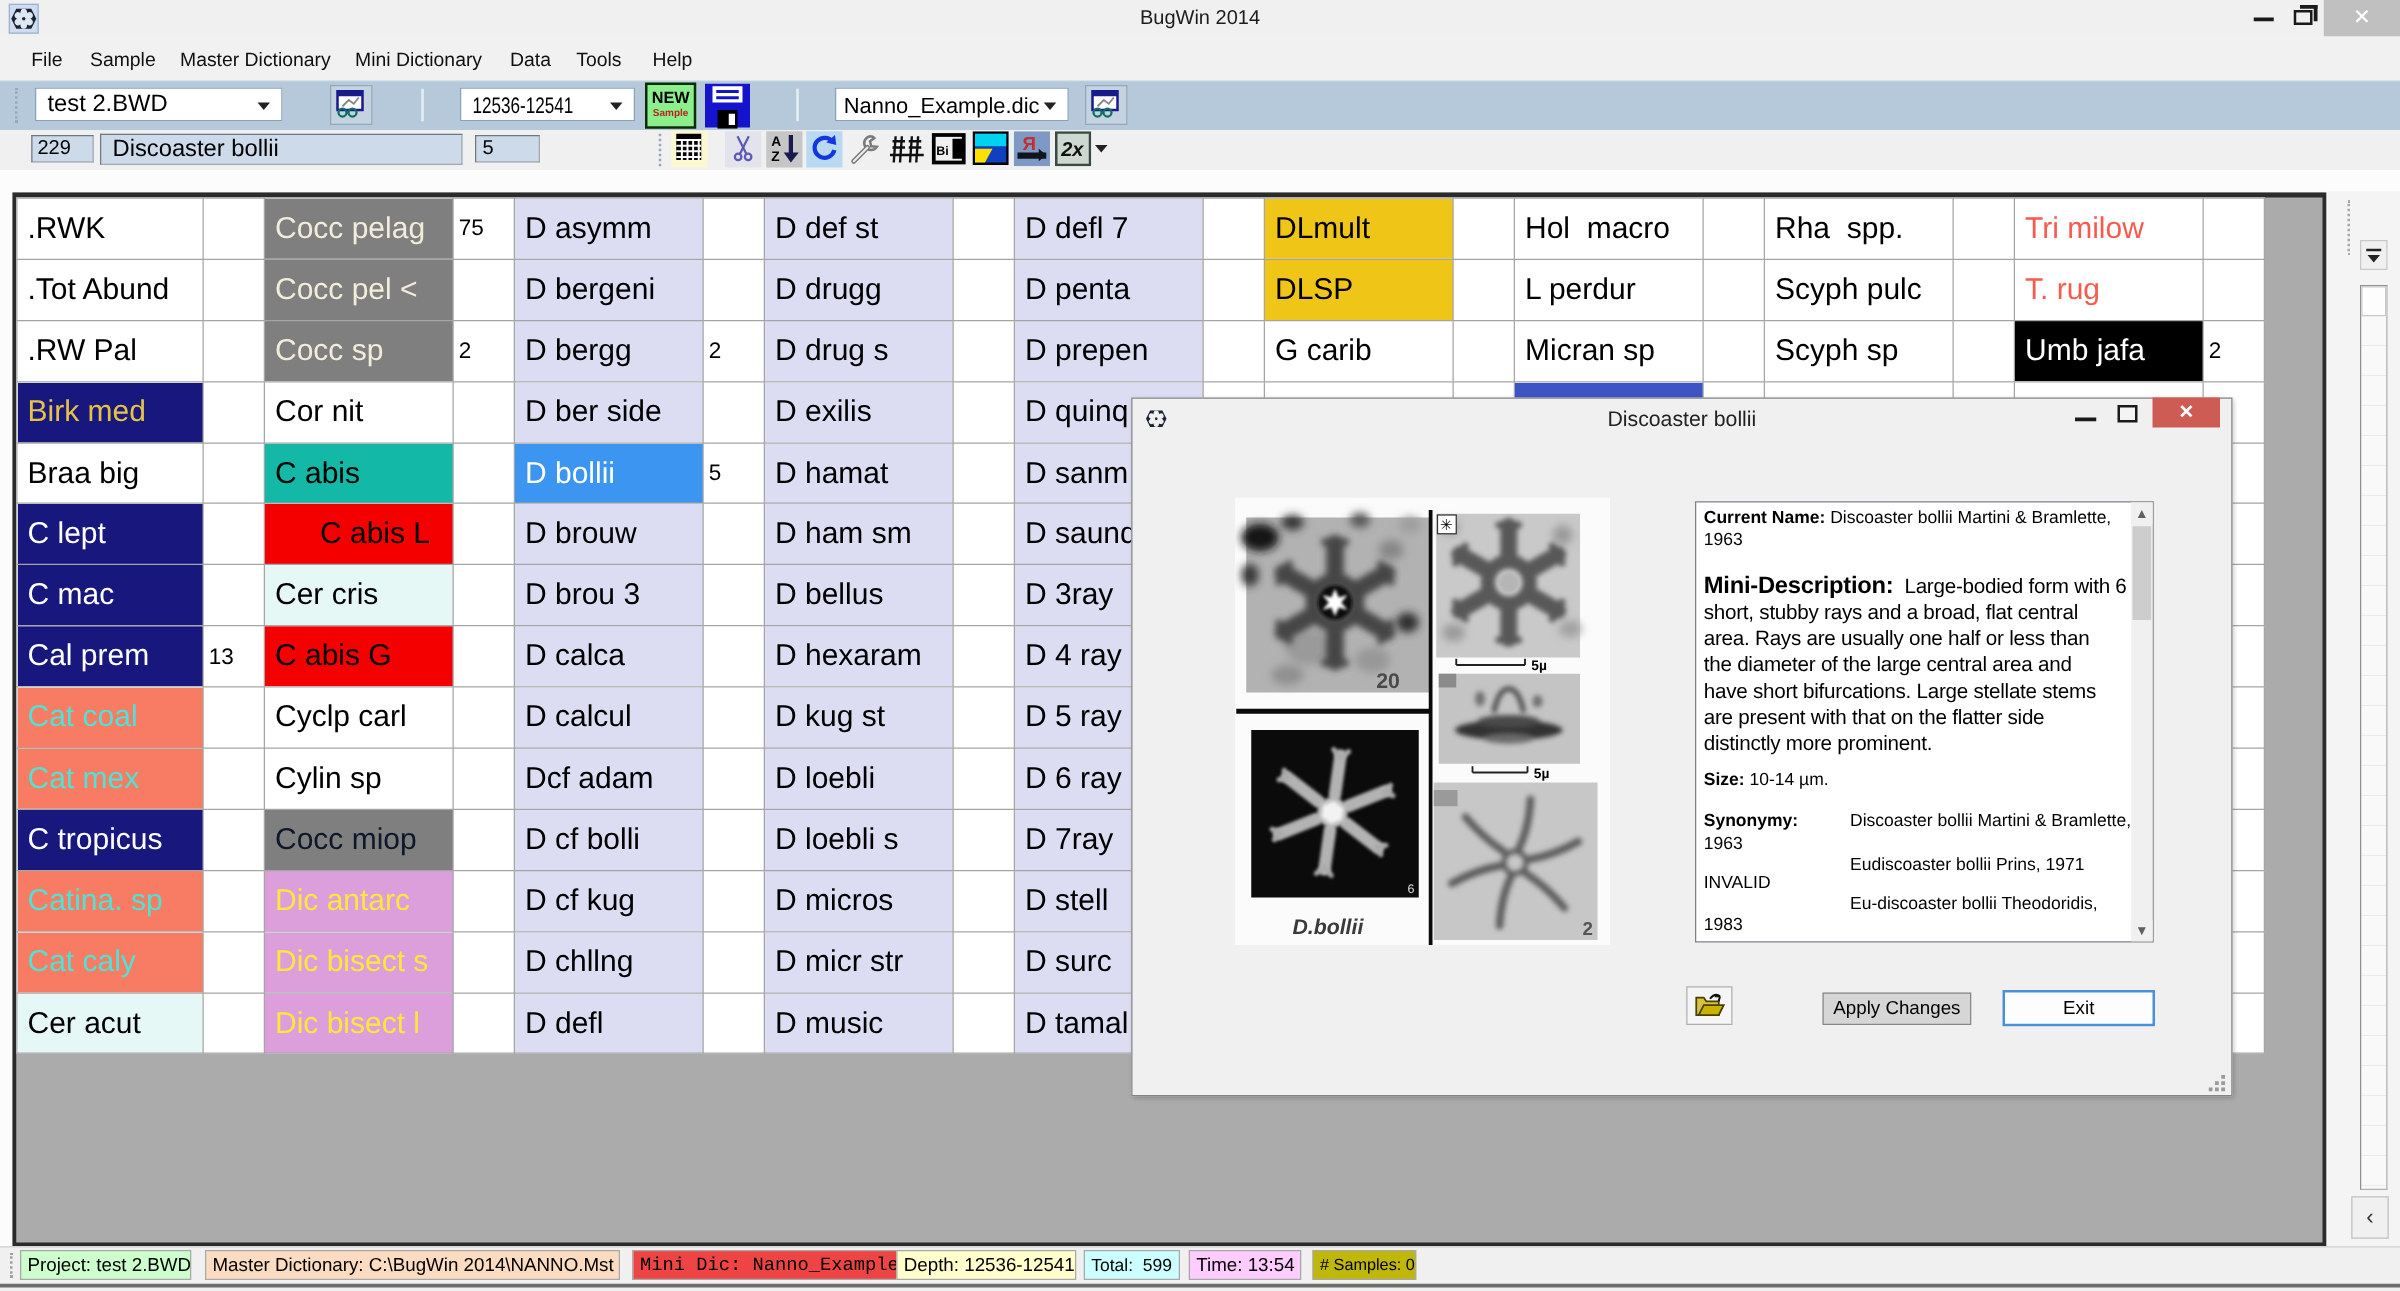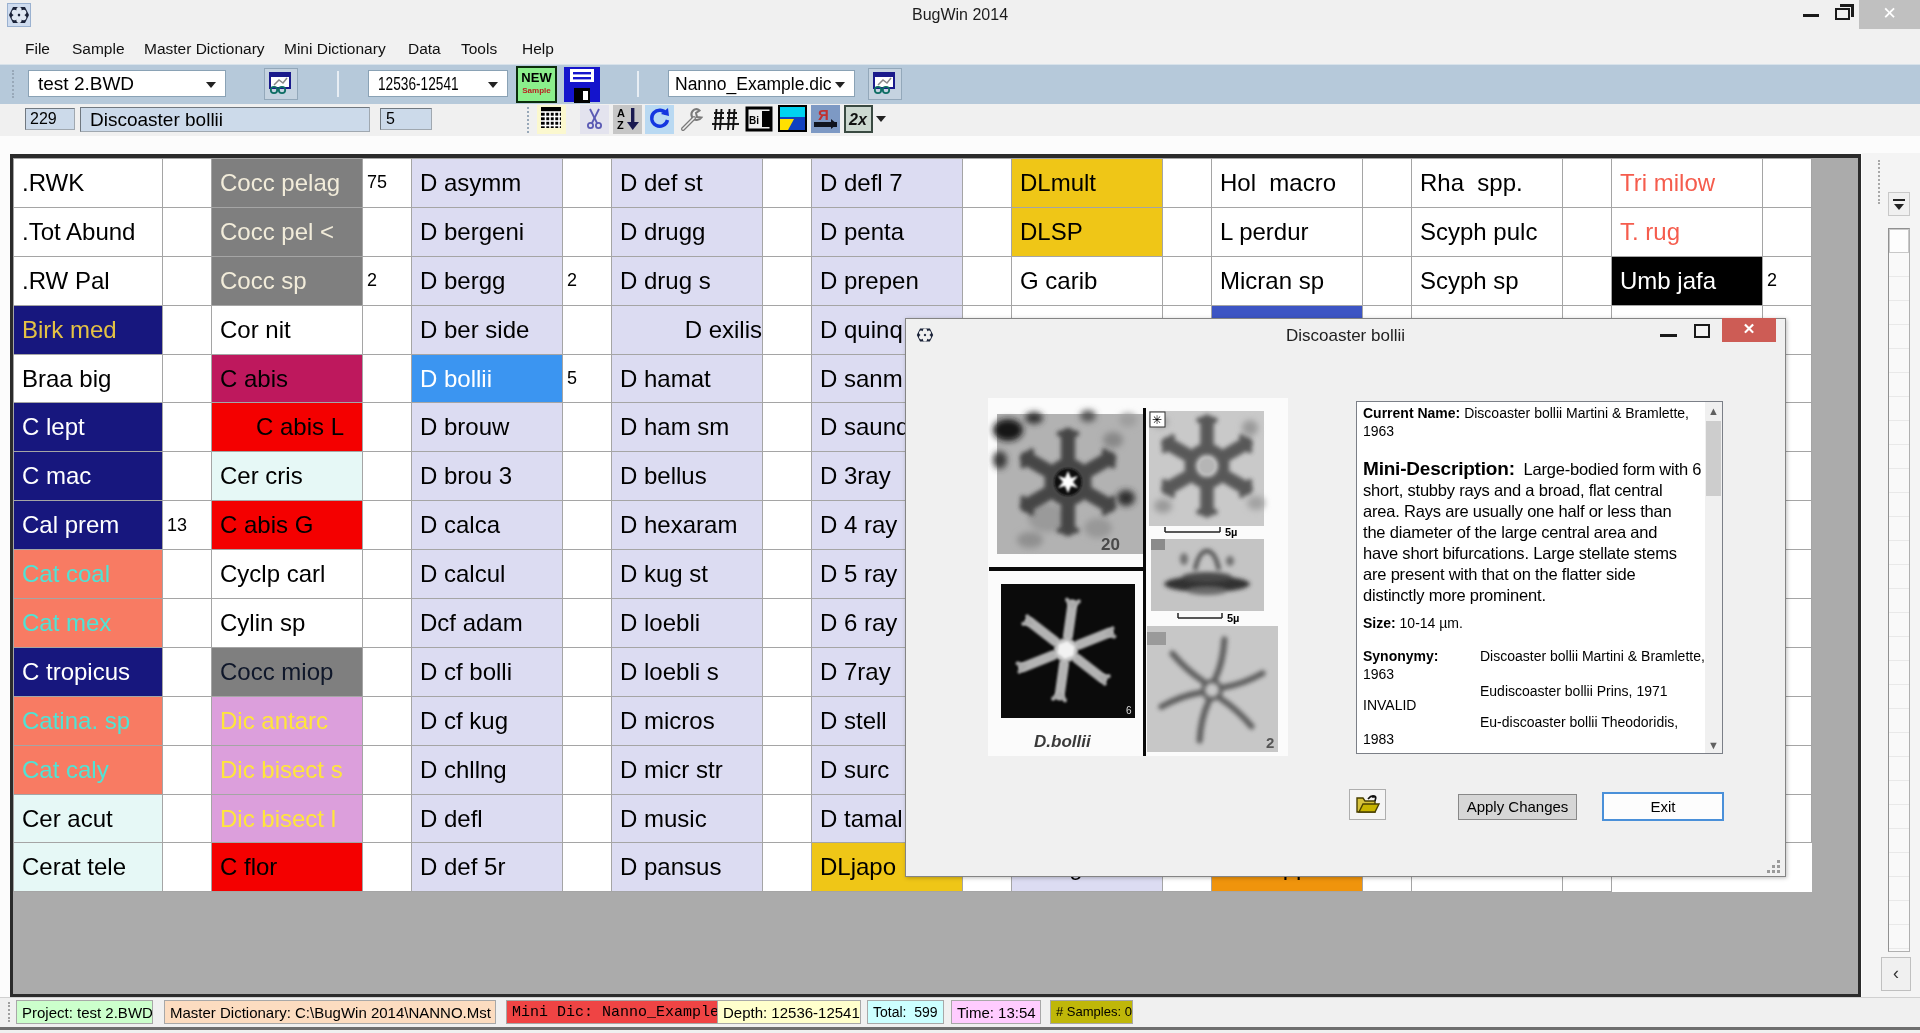--- a/index.html
+++ b/index.html
@@ -268,37 +268,37 @@
           <td class="nm" style="background:#000;color:#fff;">Umb jafa</td>
           <td class="nu">2</td>
         </tr>
         <tr>
           <td class="nm" style="background:#17177e;color:#e4c244;">Birk med</td>
           <td class="nu"></td>
           <td class="nm">Cor nit</td>
           <td class="nu"></td>
           <td class="nm" style="background:#dcdcf2;">D ber side</td>
           <td class="nu"></td>
-          <td class="nm" style="background:#dcdcf2;text-align:right;">D exilis</td>
+          <td class="nm" style="background:#dcdcf2;">D exilis</td>
           <td class="nu"></td>
           <td class="nm" style="background:#dcdcf2;">D quinq</td>
           <td class="nu"></td>
           <td class="nm"></td>
           <td class="nu"></td>
           <td class="nm" style="background:#3d55c4;"></td>
           <td class="nu"></td>
           <td class="nm"></td>
           <td class="nu"></td>
           <td class="nm"></td>
           <td class="nu"></td>
         </tr>
         <tr>
           <td class="nm">Braa big</td>
           <td class="nu"></td>
-          <td class="nm" style="background:#be185d;">C abis</td>
+          <td class="nm" style="background:#14b8a6;">C abis</td>
           <td class="nu"></td>
           <td class="nm" style="background:#3b95f1;color:#fff;">D bollii</td>
           <td class="nu">5</td>
           <td class="nm" style="background:#dcdcf2;">D hamat</td>
           <td class="nu"></td>
           <td class="nm" style="background:#dcdcf2;">D sanm</td>
           <td class="nu"></td>
           <td class="nm"></td>
           <td class="nu"></td>
           <td class="nm"></td>
@@ -479,38 +479,20 @@
           <td class="nu"></td>
           <td class="nm" style="background:#dcdcf2;">D tamal</td>
           <td class="nu"></td>
           <td class="nm"></td>
           <td class="nu"></td>
           <td class="nm"></td>
           <td class="nu"></td>
           <td class="nm"></td>
           <td class="nu"></td>
           <td class="nm"></td>
-          <td class="nu"></td>
-        </tr>
-        <tr>
-          <td class="nm" style="background:#e6f8f6;">Cerat tele</td>
-          <td class="nu"></td>
-          <td class="nm" style="background:#f40000;">C flor</td>
-          <td class="nu"></td>
-          <td class="nm" style="background:#dcdcf2;">D def 5r</td>
-          <td class="nu"></td>
-          <td class="nm" style="background:#dcdcf2;">D pansus</td>
-          <td class="nu"></td>
-          <td class="nm" style="background:#efc617;">DLjapo</td>
-          <td class="nu"></td>
-          <td class="nm" style="background:#dcdcf2;">D kugler</td>
-          <td class="nu"></td>
-          <td class="nm" style="background:#f0940c;">Ret&nbsp;&nbsp;spp.&nbsp;...</td>
-          <td class="nu"></td>
-          <td class="nm" style="color:#f55c4d;">T carin</td>
           <td class="nu"></td>
         </tr>
       </tbody>
     </table>
   </div>
 
 <div class="abs" style="left:1862px;top:153px;width:58px;height:844px;background:#f4f4f4;"></div>
 <div class="grip" style="left:1878px;top:160px;height:44px;border-left:2px dotted #a8a8a8;"></div>
 <div class="abs" style="left:1888px;top:192px;width:22px;height:24px;background:#f0f0f0;border:1px solid #c8c8c8;">
   <svg width="20" height="22" viewBox="0 0 20 22">

